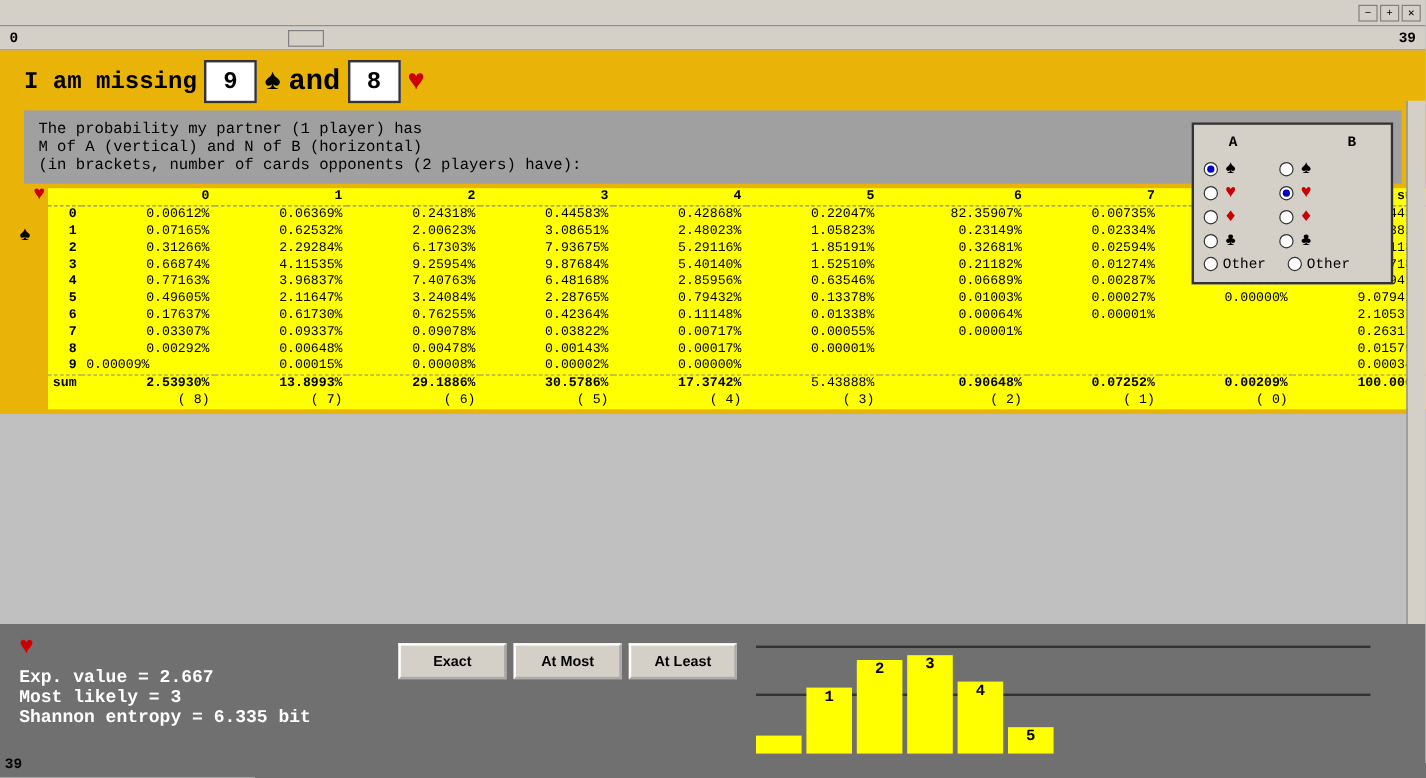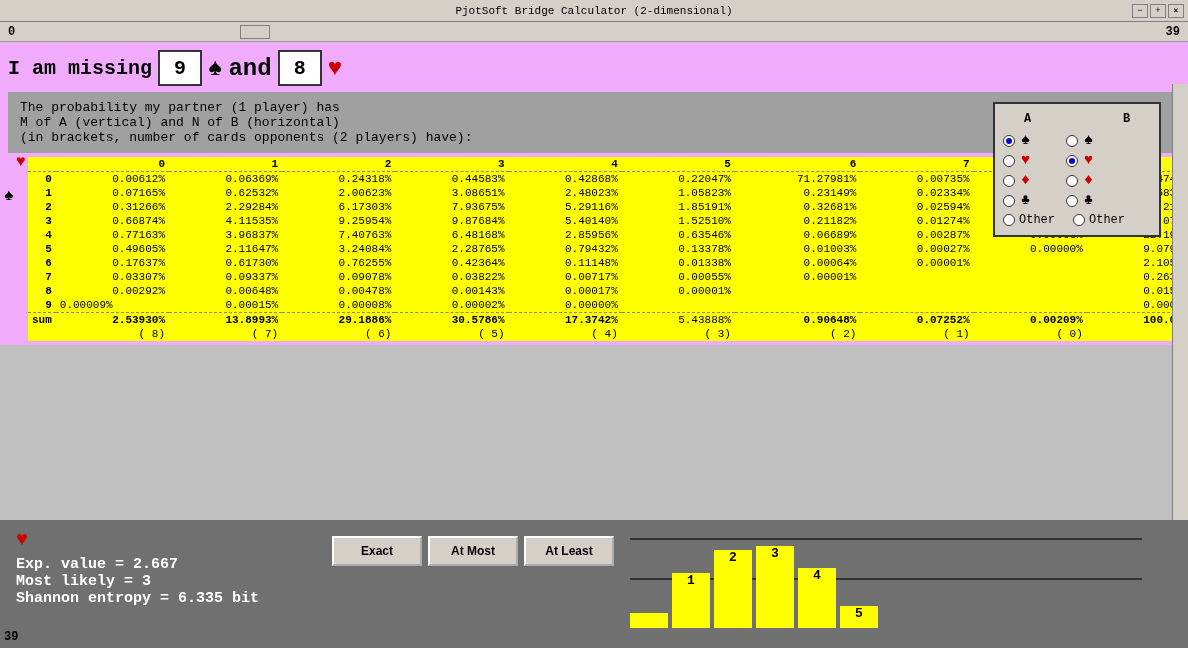--- a/index.html
+++ b/index.html
@@ -185,37 +185,36 @@
       left: 4px;
       bottom: 4px;
       font-size: 12px;
       font-weight: bold;
     }
   </style>
 </head>
 <body>
 
 <div class="title-bar">
-  <span>PjotSoft Bridge Calculator (2-dimensional)</span>
   <div class="title-bar-buttons">
     <div class="tb-btn">−</div>
     <div class="tb-btn">+</div>
     <div class="tb-btn">✕</div>
   </div>
 </div>
 
 <div class="scroll-bar-top">
   <span class="scroll-number-left">0</span>
   <div class="scroll-thumb"></div>
   <span class="scroll-number-right">39</span>
 </div>
 
 <div style="position:relative; height: calc(648px - 42px);">
 
-  <div style="padding: 4px 0; background: #f0abfc;">
+  <div style="padding: 4px 12px; background: #eab308;">
 
     <div class="header-row">
       <span style="font-size:20px; font-weight:bold;">I am missing</span>
       <div class="input-box">
         <span>9</span>
       </div>
       <span class="suit-spade">♠</span>
       <span class="and-text">and</span>
       <div class="input-box">
         <span>8</span>
@@ -256,21 +255,21 @@
         </thead>
         <tbody id="table-body">
         <tr>
               <td style="text-align: right; font-weight: bold;">0</td>
               <td style="text-align: right;">0.00612%</td>
               <td style="text-align: right;">0.06369%</td>
               <td style="text-align: right;">0.24318%</td>
               <td style="text-align: right;">0.44583%</td>
               <td style="text-align: right;">0.42868%</td>
               <td style="text-align: right;">0.22047%</td>
-              <td style="text-align: right;">71.27981%</td>
+              <td style="text-align: right;">82.35907%</td>
               <td style="text-align: right;">0.00735%</td>
               <td style="text-align: right;">0.00032%</td>
               <td style="text-align: right;">1.47443%</td>
             </tr>
             <tr>
               <td style="text-align: right; font-weight: bold;">1</td>
               <td style="text-align: right;">0.07165%</td>
               <td style="text-align: right;">0.62532%</td>
               <td style="text-align: right;">2.00623%</td>
               <td style="text-align: right;">3.08651%</td>

